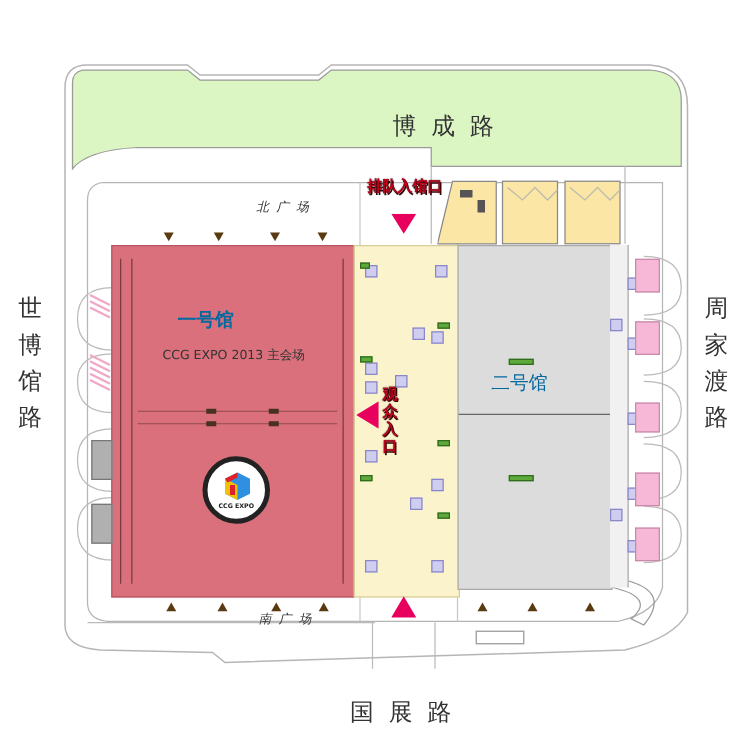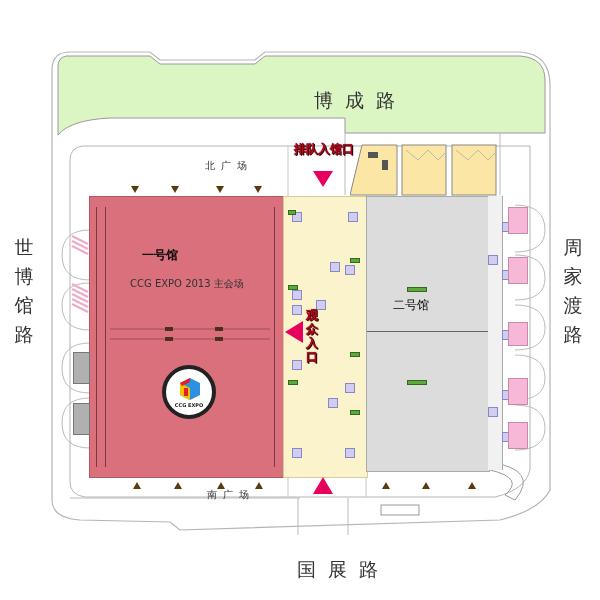--- a/index.html
+++ b/index.html
@@ -1,21 +1,21 @@
 <!DOCTYPE html>
 <html><head>
 <meta charset="utf-8">
 <style>
   html, body { margin:0; padding:0; background:#ffffff; }
   body { width:600px; height:600px; position:relative; overflow:hidden; font-family:"DejaVu Sans", sans-serif; }
   .abs { position:absolute; }
   .road-label { position:absolute; color:#333; font-size:19px; letter-spacing:12px; font-family:"DejaVu Sans", sans-serif; }
   .road-vert { position:absolute; color:#333; font-size:19px; width:22px; line-height:29px; text-align:center; }
-  .plaza-label { position:absolute; color:#333; font-size:10px; letter-spacing:6px; }
-  .hall-title { position:absolute; color:#000000; font-size:12px; font-weight:bold; }
+  .plaza-label { position:absolute; color:#333; font-size:10px; letter-spacing:6px;font-style:italic; }
+  .hall-title { position:absolute; color:#0369a1; font-size:15px; font-weight:bold; }
   .red-label { position:absolute; color:#c0001a; font-weight:bold; font-size:12px; text-shadow:0 0 1px #000, 1px 1px 0 #300; }
   .tri-down { width:0; height:0; border-left:4px solid transparent; border-right:4px solid transparent; border-top:7px solid #5a3a10; position:absolute; }
   .tri-up { width:0; height:0; border-left:4px solid transparent; border-right:4px solid transparent; border-bottom:7px solid #5a3a10; position:absolute; }
   .pink-bay { position:absolute; background:#f7b7d6; border:1px solid #c88aa8; }
   .booth { position:absolute; background:#cfcdf0; border:1px solid #8a86c8; width:8px; height:8px; }
   .green-bar { position:absolute; background:#5fa83b; border:1px solid #2e6b1c; height:3px; }
 </style>
 </head>
 <body>
 
@@ -173,21 +173,21 @@
   <div class="red-label" style="position:static;">观</div>
   <div class="red-label" style="position:static;">众</div>
   <div class="red-label" style="position:static;">入</div>
   <div class="red-label" style="position:static;">口</div>
 </div>
 
 <div class="plaza-label" style="left:205px;top:159px;">北广场</div>
 <div class="plaza-label" style="left:207px;top:488px;">南广场</div>
 
 <div class="road-label" style="left:282px;top:88px;margin-left:32px;">博成路</div>
-<div class="road-label" style="left:297px;top:557px;">国展路</div>
+<div class="road-label" style="left:280px;top:557px;">国展路</div>
 <div class="road-vert" style="left:13px;top:233px;">
   <div>世</div>
   <div>博</div>
   <div>馆</div>
   <div>路</div>
 </div>
 <div class="road-vert" style="left:562px;top:233px;">
   <div>周</div>
   <div>家</div>
   <div>渡</div>

